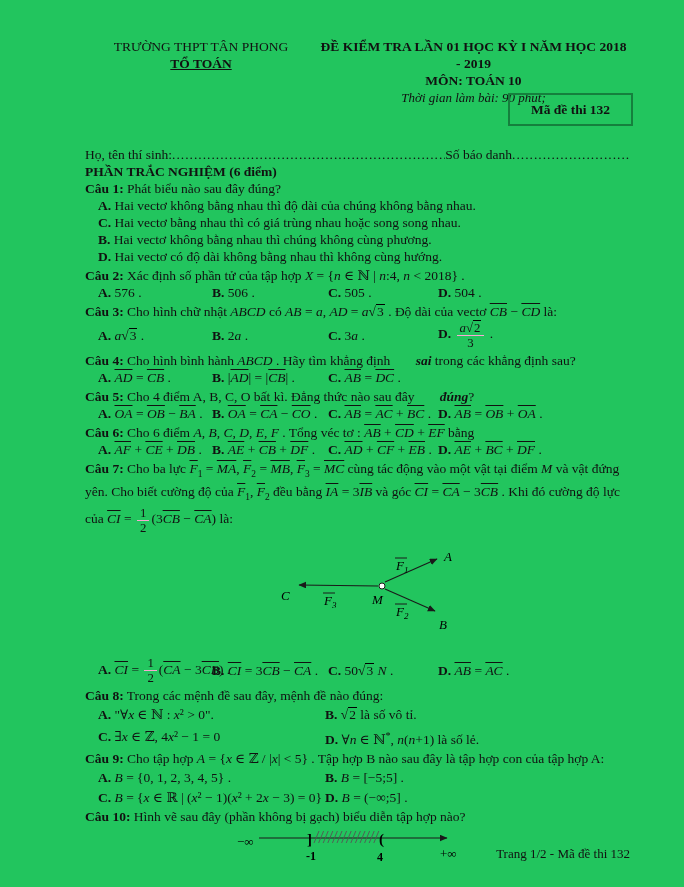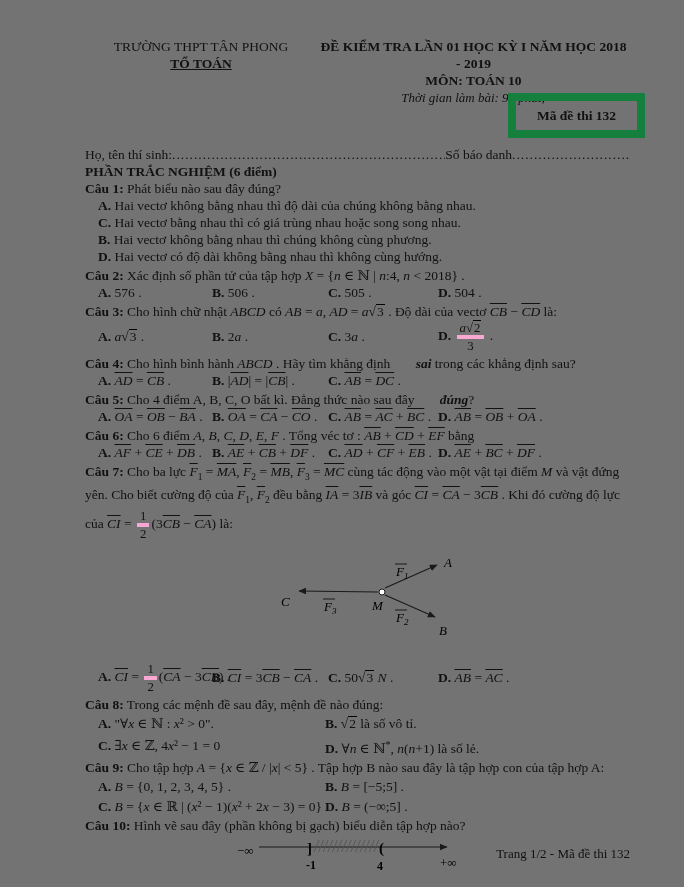--- a/index.html
+++ b/index.html
@@ -1,27 +1,27 @@
 <!DOCTYPE html>
 <html><head>
 <meta charset="utf-8">
 <style>
   html,body { margin:0; padding:0; background:#fff; }
   body { width:684px; height:887px; font-family:"Liberation Serif","DejaVu Serif","DejaVu Sans",serif;
          font-size:13.5px; color:#111; }
   .page { position:relative; width:684px; height:887px; box-sizing:border-box;
-          padding:38px 54px 0 85px; overflow:hidden; background:#737373; }
+          padding:38px 54px 0 85px; overflow:hidden; background:#22c55e; }
   .hdr { display:flex; line-height:17px; }
   .hdr-left { width:232px; text-align:center; }
   .hdr-right { flex:1; text-align:center; }
   .school { font-weight:normal; }
   .dept { font-weight:bold; text-decoration:underline; }
   .etitle,.subject { font-weight:bold; }
   .duration { font-style:italic; font-size:13px; }
-  .code-box { position:absolute; left:508px; top:93px; width:121px; height:29px; border:8px solid #15803d;
+  .code-box { position:absolute; left:508px; top:93px; width:121px; height:29px; border:2px solid #15803d;
               display:flex; align-items:center; justify-content:center; font-weight:bold; }
   .student-line { display:flex; margin-top:40px; line-height:17px; }
   .dots { overflow:hidden; white-space:nowrap; letter-spacing:1px; }
   .dots.grow { flex:1; }
   .dots.fixed { width:118px; }
   .section-title { font-weight:bold; line-height:17px; }
   .q { margin-bottom:2px; }
   .q-stem { line-height:17px; }
   .qlab { font-weight:bold; }
   .opts { padding-left:13px; line-height:17px; }
@@ -31,21 +31,21 @@
   .opt { white-space:nowrap; }
   .opt b { font-weight:bold; }
   .ov { font-style:italic; text-decoration:overline; }
   b.bi { font-style:italic;margin-left:22px; }
   sub { font-size:0.7em; }
   sup { font-size:0.75em; }
   .sqrt { white-space:nowrap; }
   .sqrt .rad { display:inline-block; border-top:1px solid #000; line-height:1.1; padding:0 1px; }
   .frac { display:inline-flex; flex-direction:column; text-align:center; vertical-align:middle;
           font-size:0.95em; line-height:1.1; margin:0 2px; }
-  .frac .num { display:block; border-bottom:4px solid #f9a8d4; padding:0 3px; }
+  .frac .num { display:block; border-bottom:1px solid #f9a8d4; padding:0 3px; }
   .frac .den { display:block; }
   .fig { margin:6px 0 16px 160px; }
   .fig10 { margin:4px 0 0 150px; }
   .footer { position:absolute; left:85px; right:54px; top:846px; text-align:right; font-size:13px; }
   svg text { font-family:"Liberation Serif","DejaVu Serif",serif; }
 </style>
 </head>
 <body>
 
 <div class="page">

